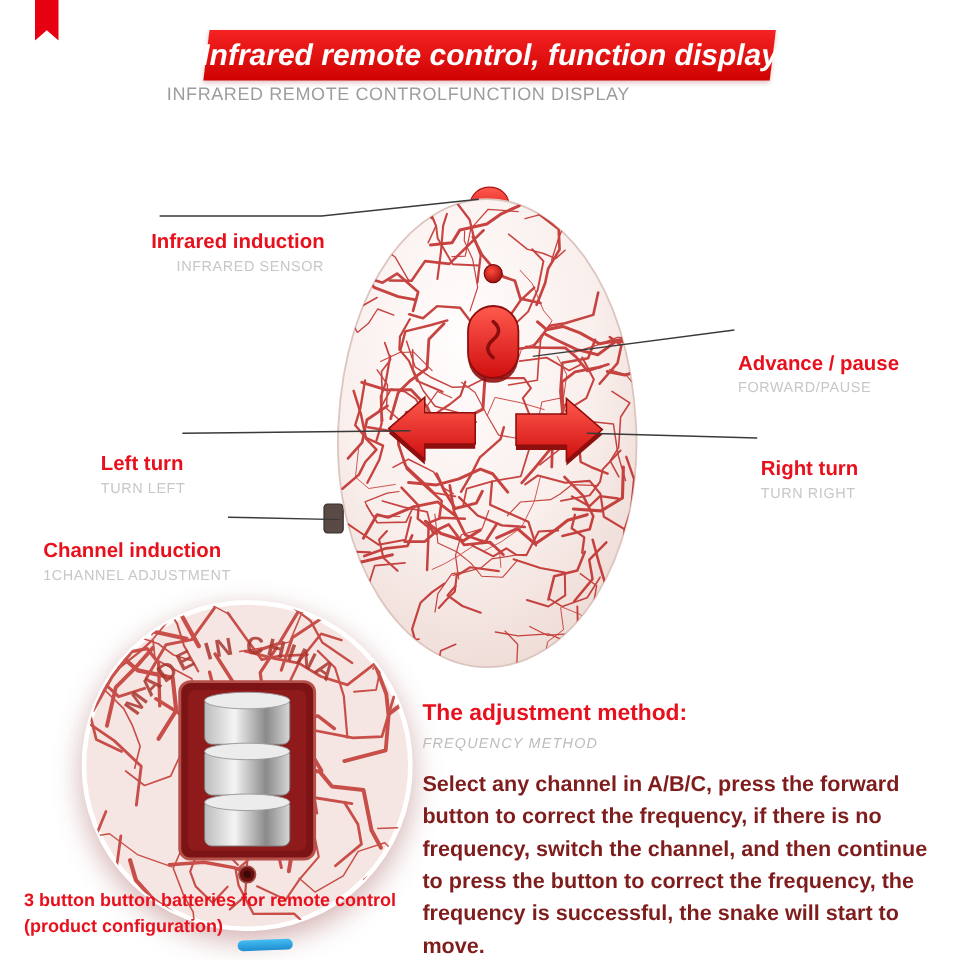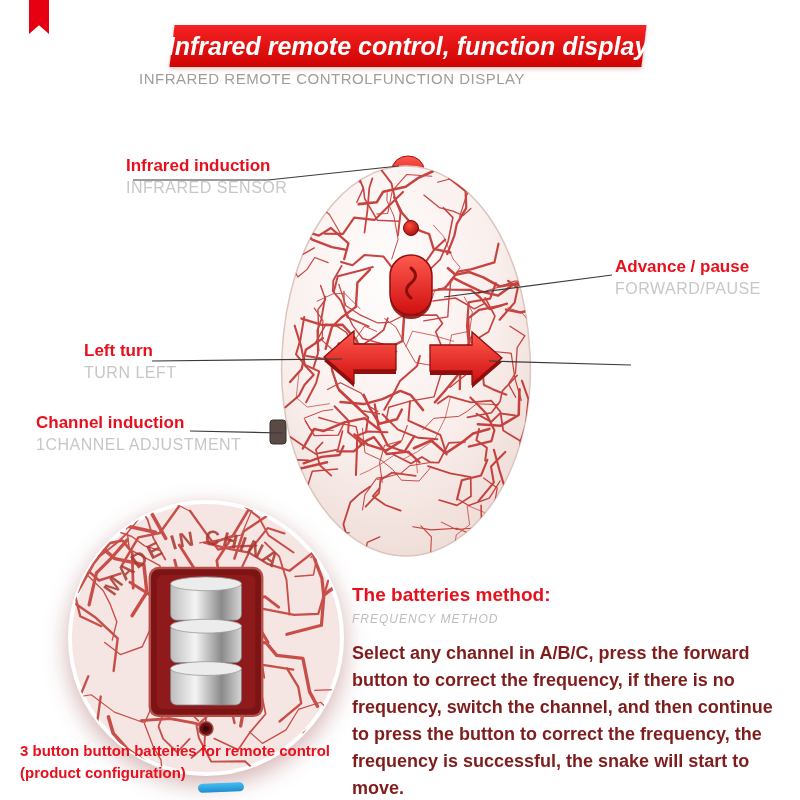--- a/index.html
+++ b/index.html
@@ -13,22 +13,22 @@
   
   .banner{position:absolute;left:172px;top:25px;width:472px;height:42px;
     background:linear-gradient(180deg,#f52323,#cf0202);
     transform:skewX(-7deg);box-shadow:0 2px 4px rgba(150,0,0,.25);}
   .banner-text{position:absolute;left:0;top:0;width:100%;height:100%;display:flex;align-items:center;justify-content:center;
     transform:skewX(7deg);color:#ffffff;font-size:25px;font-weight:700;font-style:italic;white-space:nowrap;}
   .banner-sub{position:absolute;left:0;top:70px;width:664px;text-align:center;color:#9d9d9d;font-size:15px;letter-spacing:.5px;}
 
   
   .callout{position:absolute;}
-  .callout .c-label{color:#e8101c;font-size:17px;font-weight:700;white-space:nowrap;}
-  .callout .c-sub{color:#c7c7c7;font-size:16px;letter-spacing:.5px;margin-top:3px;white-space:nowrap;}
+  .callout .c-label{color:#e8101c;font-size:17px;font-weight:700;white-space:nowrap;margin-top:36px;}
+  .callout .c-sub{color:#c7c7c7;font-size:12px;letter-spacing:.5px;margin-top:3px;white-space:nowrap;}
   .right-align{text-align:right;}
 
   .egg-wrap{position:absolute;left:266px;top:148px;width:280px;height:420px;}
   .lines-overlay{position:absolute;left:0;top:0;width:800px;height:800px;pointer-events:none;}
 
   .inset-wrap{position:absolute;left:68px;top:500px;width:276px;height:276px;}
   .inset-wrap svg{filter:drop-shadow(0 8px 12px rgba(130,30,30,.35));}
 
   .inset-caption{position:absolute;left:20px;top:740px;width:340px;text-align:left;color:#e8101c;font-weight:700;font-size:15px;line-height:22px;}
   .blue-mark{position:absolute;left:198px;top:783px;width:46px;height:9px;border-radius:5px;
@@ -239,20 +239,24 @@
   <div class="callout" style="left:615px;top:257px;width:160px">
     <div class="c-label">Advance / pause</div>
     <div class="c-sub">FORWARD/PAUSE</div>
   </div>
 
   <div class="callout" style="left:84px;top:341px;width:100px">
     <div class="c-label">Left turn</div>
     <div class="c-sub">TURN LEFT</div>
   </div>
 
+  <div class="callout" style="left:634px;top:345px;width:100px">
+    <div class="c-label">Right turn</div>
+    <div class="c-sub">TURN RIGHT</div>
+  </div>
 
   <div class="callout" style="left:36px;top:413px;width:170px">
     <div class="c-label">Channel induction</div>
     <div class="c-sub">1CHANNEL ADJUSTMENT</div>
   </div>
 
   <div class="inset-wrap">
     <svg viewBox="0 0 280 280" width="276" height="276">
       <defs>
         <linearGradient id="metal" x1="0" y1="0" x2="1" y2="0">
@@ -359,18 +363,18 @@
     </svg>
   </div>
 
   <div class="inset-caption">
     <div>3 button button batteries for remote control</div>
     <div>(product configuration)</div>
   </div>
   <div class="blue-mark"></div>
 
   <div class="freq">
-    <div class="freq-title">The batteries method:</div>
+    <div class="freq-title">The adjustment method:</div>
     <div class="freq-sub">FREQUENCY METHOD</div>
     <div class="freq-body">Select any channel in A/B/C, press the forward button to correct the frequency, if there is no frequency, switch the channel, and then continue to press the button to correct the frequency, the frequency is successful, the snake will start to move.</div>
   </div>
 
 </div>
 
 </body></html>

